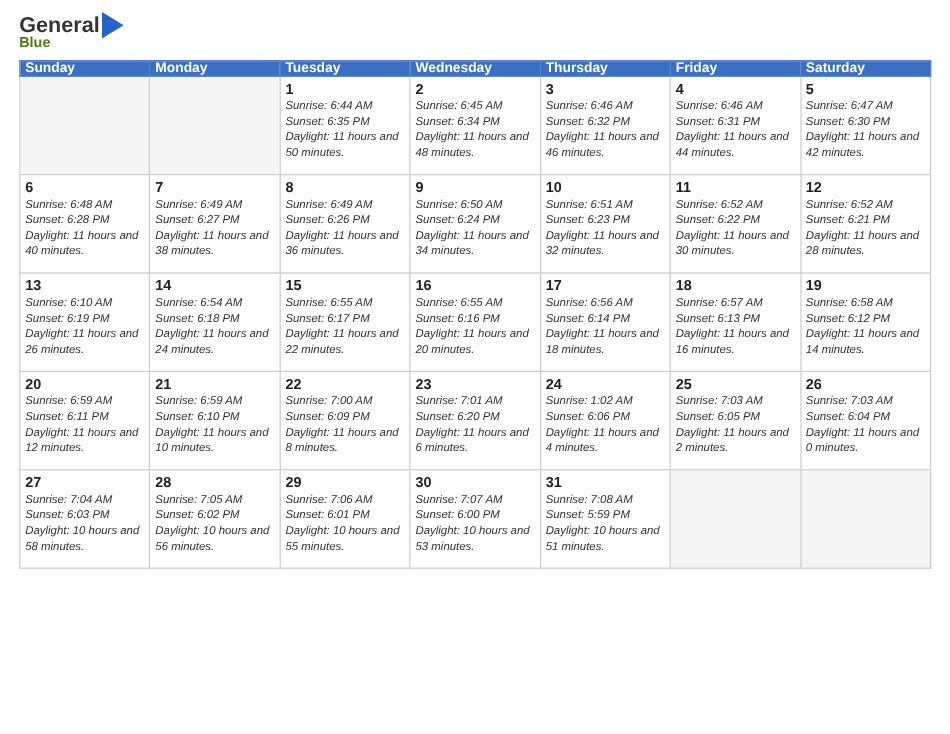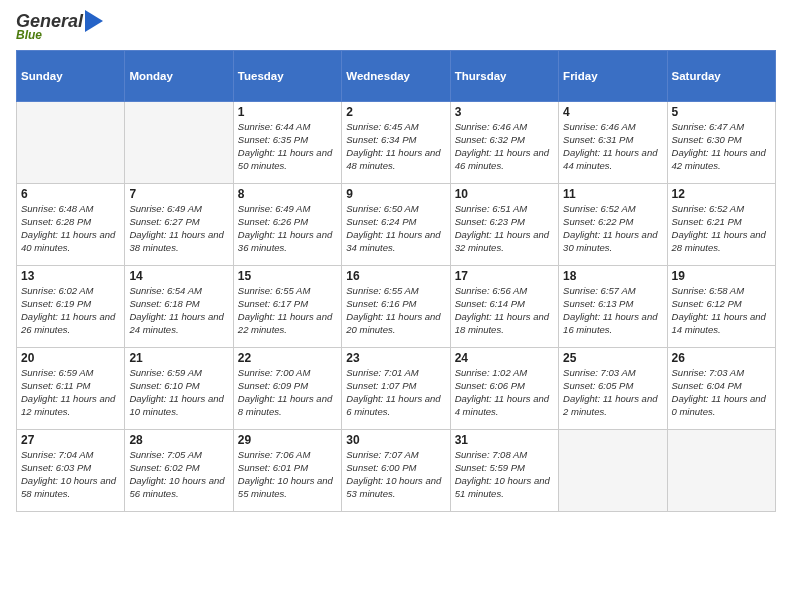--- a/index.html
+++ b/index.html
@@ -14,21 +14,20 @@
       width: 792px;
       height: 612px;
       background: #fff;
       padding: 12px 16px 12px 16px;
     }
     .header {
       display: flex;
       justify-content: flex-start;
       align-items: flex-start;
       margin-bottom: 8px;
-      font-style: italic;
     }
     .logo {
       display: flex;
       align-items: center;
       gap: 2px;
     }
     .title-block {
       text-align: right;
     }
     .month-title {
@@ -44,21 +43,21 @@
     .calendar {
       width: 100%;
       border-collapse: collapse;
       table-layout: fixed;
     }
     .calendar th {
       background: #3a6fc4;
       color: #fff;
       font-size: 11.5px;
       font-weight: bold;
-      padding: 19px 4px;
+      padding: 0 4px;
       text-align: left;
       border: 1px solid #5580cc;
       margin-top: 16px;
     }
     .calendar td {
       border: 1px solid #ccc;
       vertical-align: top;
       padding: 3px 4px;
       height: 82px;
       font-size: 9.5px;
@@ -167,21 +166,21 @@
             <div class="sun-info"><span>Sunrise: 6:52 AM</span><br><span>Sunset: 6:22 PM</span><br><span>Daylight: 11 hours and 30 minutes.</span></div>
           </td>
           <td>
             <span class="day-number">12</span>
             <div class="sun-info"><span>Sunrise: 6:52 AM</span><br><span>Sunset: 6:21 PM</span><br><span>Daylight: 11 hours and 28 minutes.</span></div>
           </td>
         </tr>
         <tr>
           <td>
             <span class="day-number">13</span>
-            <div class="sun-info"><span>Sunrise: 6:02 AM</span><br><span>Sunset: 6:19 PM</span><br><span>Daylight: 11 hours and 26 minutes.</span></div>
+            <div class="sun-info"><span>Sunrise: 6:10 AM</span><br><span>Sunset: 6:19 PM</span><br><span>Daylight: 11 hours and 26 minutes.</span></div>
           </td>
           <td>
             <span class="day-number">14</span>
             <div class="sun-info"><span>Sunrise: 6:54 AM</span><br><span>Sunset: 6:18 PM</span><br><span>Daylight: 11 hours and 24 minutes.</span></div>
           </td>
           <td>
             <span class="day-number">15</span>
             <div class="sun-info"><span>Sunrise: 6:55 AM</span><br><span>Sunset: 6:17 PM</span><br><span>Daylight: 11 hours and 22 minutes.</span></div>
           </td>
           <td>
@@ -209,21 +208,21 @@
           <td>
             <span class="day-number">21</span>
             <div class="sun-info"><span>Sunrise: 6:59 AM</span><br><span>Sunset: 6:10 PM</span><br><span>Daylight: 11 hours and 10 minutes.</span></div>
           </td>
           <td>
             <span class="day-number">22</span>
             <div class="sun-info"><span>Sunrise: 7:00 AM</span><br><span>Sunset: 6:09 PM</span><br><span>Daylight: 11 hours and 8 minutes.</span></div>
           </td>
           <td>
             <span class="day-number">23</span>
-            <div class="sun-info"><span>Sunrise: 7:01 AM</span><br><span>Sunset: 1:07 PM</span><br><span>Daylight: 11 hours and 6 minutes.</span></div>
+            <div class="sun-info"><span>Sunrise: 7:01 AM</span><br><span>Sunset: 6:20 PM</span><br><span>Daylight: 11 hours and 6 minutes.</span></div>
           </td>
           <td>
             <span class="day-number">24</span>
             <div class="sun-info"><span>Sunrise: 1:02 AM</span><br><span>Sunset: 6:06 PM</span><br><span>Daylight: 11 hours and 4 minutes.</span></div>
           </td>
           <td>
             <span class="day-number">25</span>
             <div class="sun-info"><span>Sunrise: 7:03 AM</span><br><span>Sunset: 6:05 PM</span><br><span>Daylight: 11 hours and 2 minutes.</span></div>
           </td>
           <td>

